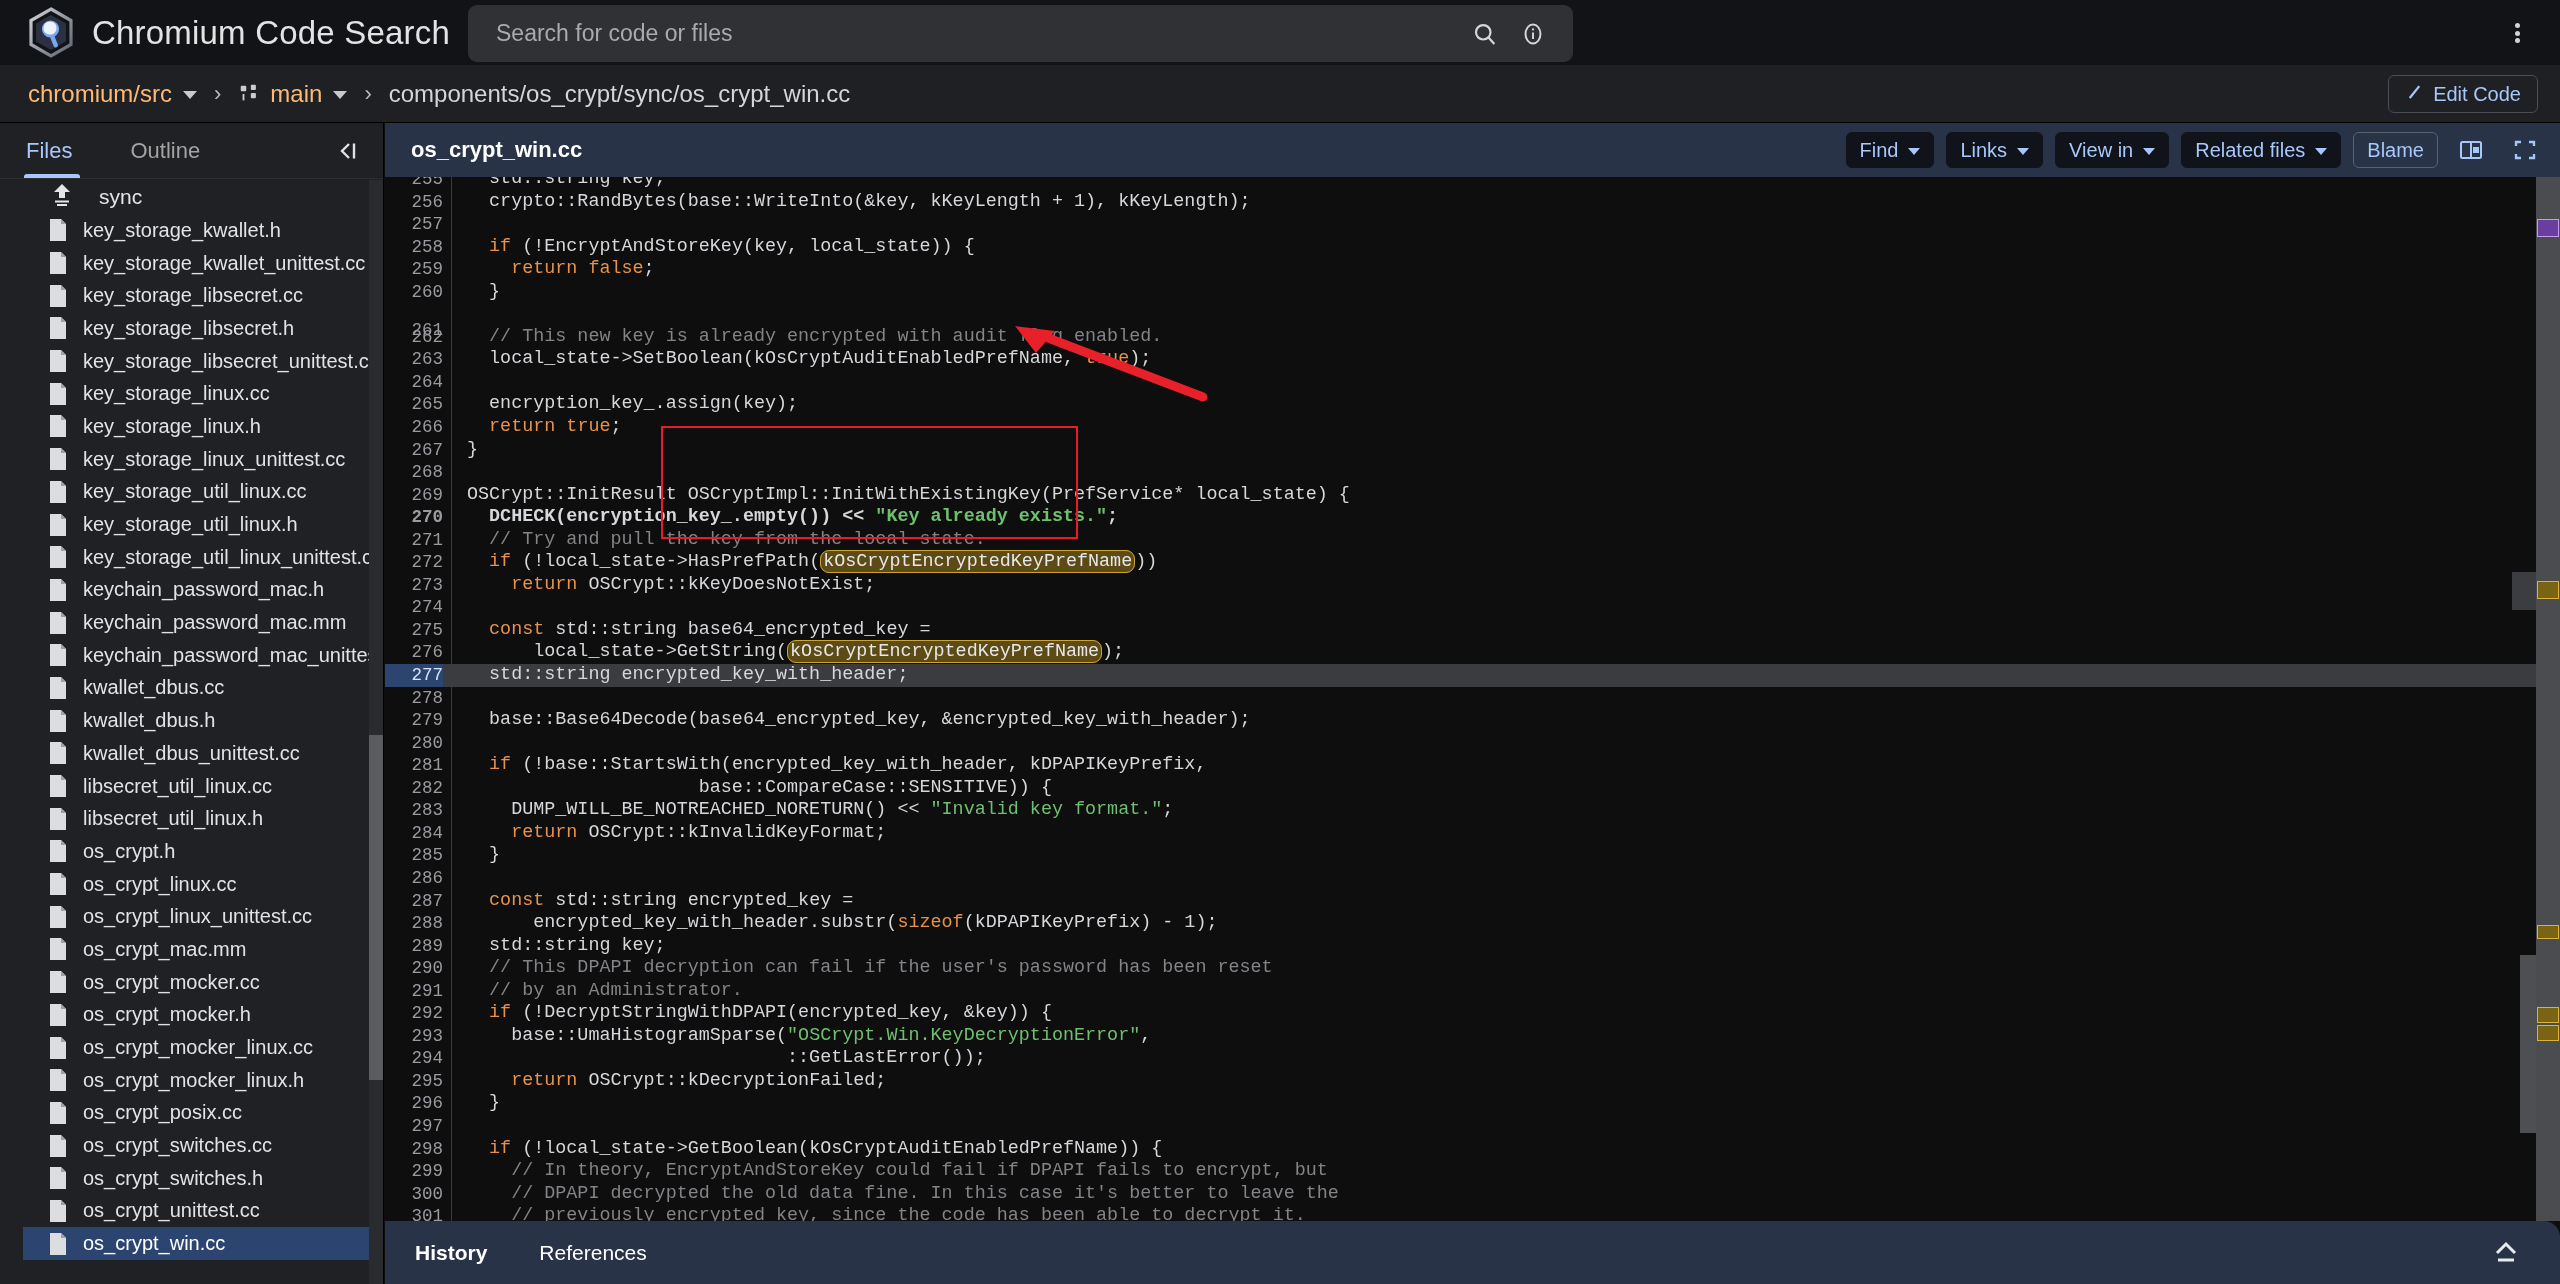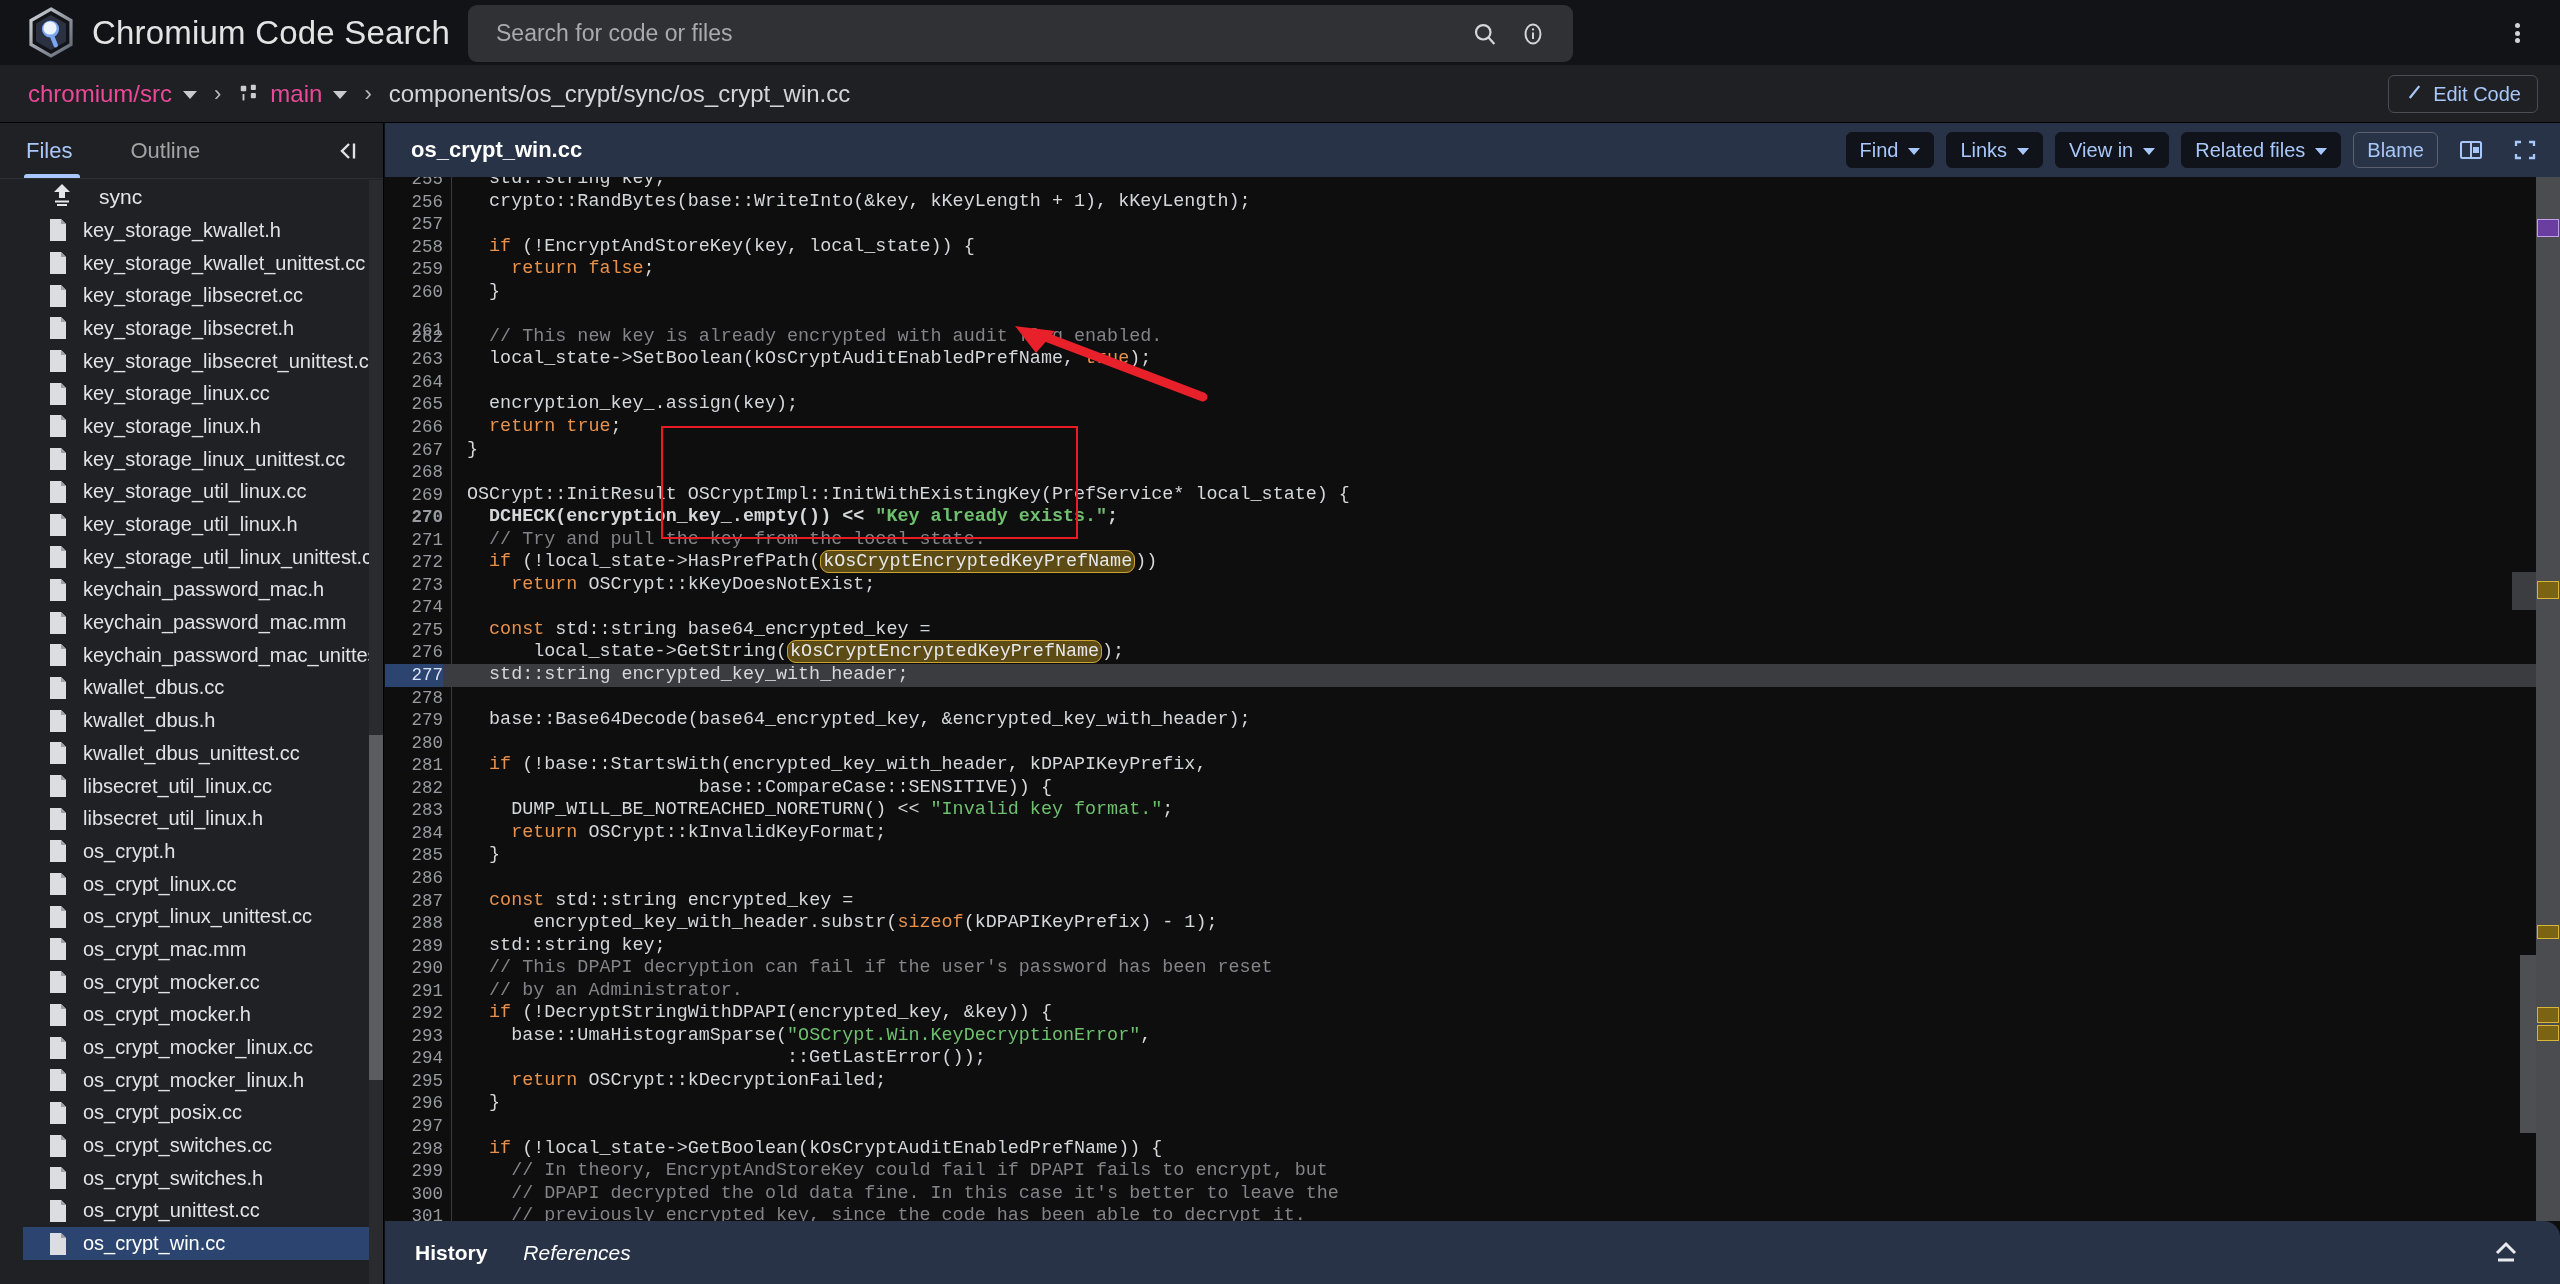--- a/index.html
+++ b/index.html
@@ -33,21 +33,21 @@
   #info-icon { margin-right: 18px; }
   #kebab-btn { position: absolute; right: 20px; top: 10px; width: 46px; height: 46px; display: flex; align-items: center; justify-content: center; }
   .kdot { width: 5px; height: 5px; background: #d2d3d6; border-radius: 50%; margin: 2.5px 0; }
 
   
   #crumbbar {
     position: absolute; left: 0; top: 65px; width: 2560px; height: 58px;
     background: #1f2023; border-bottom: 1px solid #000;
     display: flex; align-items: center;
   }
-  .crumb { color: #ec4899; font-size: 24px; display: flex; align-items: center; white-space: nowrap; }
+  .crumb { color: #fdba74; font-size: 24px; display: flex; align-items: center; white-space: nowrap; }
   #crumb-repo { margin-left: 28px; }
   .caret-dn {
     width: 0; height: 0; border-left: 7px solid transparent; border-right: 7px solid transparent;
     border-top: 8px solid #c9cace; margin-left: 11px; margin-top: 3px;
   }
   .chev-sep { color: #b9babe; font-size: 22px; margin: 0 17px; }
   #branch-icon { margin-right: 10px; display: flex; }
   #crumb-path { color: #d4d5d9; }
   #edit-code-btn {
     position: absolute; right: 22px; top: 10px; height: 38px;
@@ -138,21 +138,21 @@
   .sb-thumb2 { position: absolute; right: 24px; width: 16px; background: #4d4f53; }
 
   
   #bottombar {
     position: absolute; left: 385px; bottom: 0; right: 0; height: 63px;
     background: #283347; border-top-right-radius: 16px; border-top-left-radius: 0;
     display: flex; align-items: center;
   }
   .bb-tab { color: #ffffff; font-size: 21px; }
   #bb-history { margin-left: 30px; font-weight: bold; }
-  #bb-references { margin-left: 36px; font-style: italic; }
+  #bb-references { margin-left: 52px; }
   #bb-expand { position: absolute; right: 34px; width: 40px; height: 40px; display: flex; align-items: center; justify-content: center; flex-direction: column; }
 </style>
 </head>
 <body>
 
 <div id="topbar">
   <div id="logo-wrap">
     <svg width="54" height="54" viewBox="0 0 54 54">
       <defs>
         <linearGradient id="lg1" x1="0" y1="0" x2="1" y2="1">

